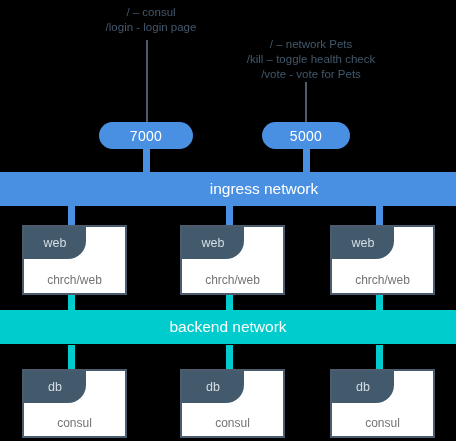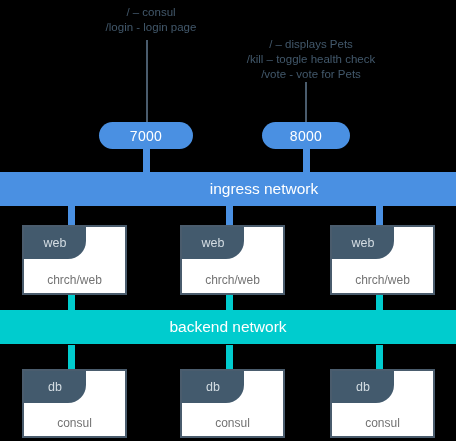--- a/index.html
+++ b/index.html
@@ -141,30 +141,30 @@
 <body>
 
 <div id="diagram">
 
   <div class="annot" id="annot-left">
     <div>/ – consul</div>
     <div>/login - login page</div>
   </div>
 
   <div class="annot" id="annot-right">
-    <div>/ – displays Pets</div>
+    <div>/ – network Pets</div>
     <div>/kill – toggle health check</div>
     <div>/vote - vote for Pets</div>
   </div>
 
   <div class="leader" id="leader-left"></div>
   <div class="leader" id="leader-right"></div>
 
   <div class="pill" id="pill-7000">7000</div>
-  <div class="pill" id="pill-5000">8000</div>
+  <div class="pill" id="pill-5000">5000</div>
 
   <div class="conn conn-blue" id="c-p1"></div>
   <div class="conn conn-blue" id="c-p2"></div>
 
   <div class="netbar" id="ingress-bar">ingress network</div>
 
   <div class="conn conn-blue" id="c-w1"></div>
   <div class="conn conn-blue" id="c-w2"></div>
   <div class="conn conn-blue" id="c-w3"></div>
 

